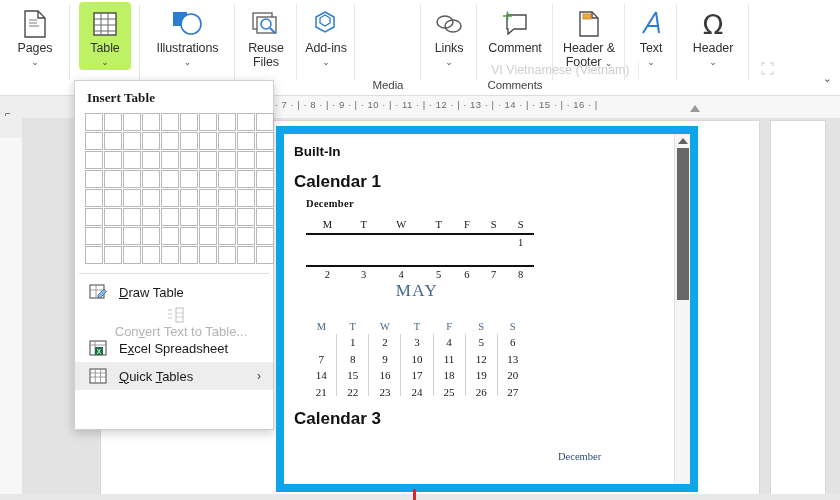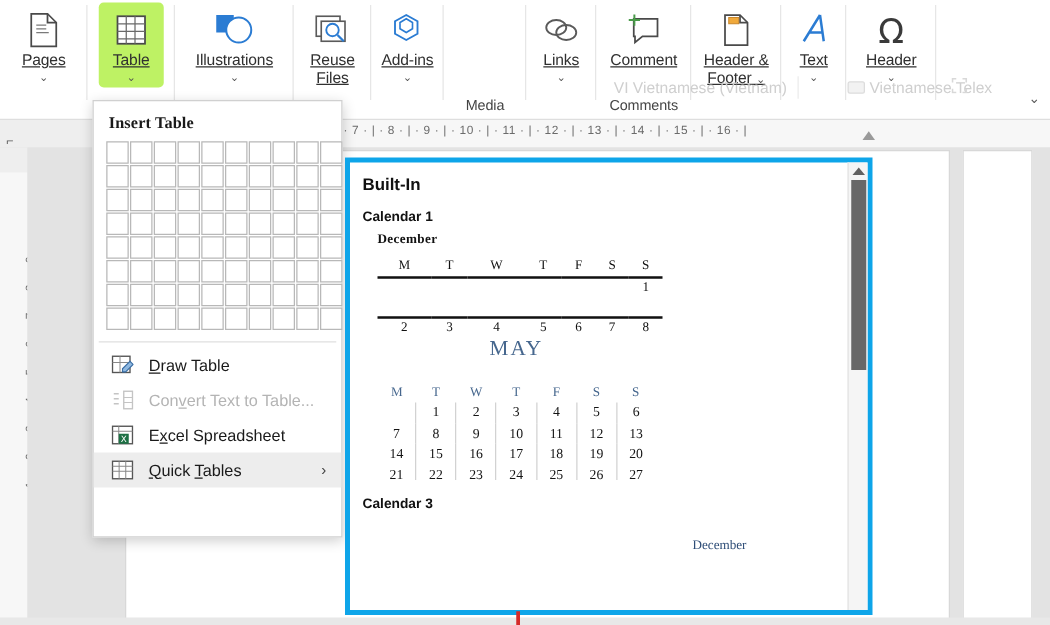--- a/index.html
+++ b/index.html
@@ -29,21 +29,20 @@
   .rbtn {
     display: flex; flex-direction: column; align-items: center; justify-content: flex-start;
     padding: 4px 6px 3px; border-radius: 4px; cursor: pointer;
     min-width: 52px;
   }
   .rbtn.active { background: #bef264; }
   .rbtn .glyph { height: 36px; display: flex; align-items: center; justify-content: center; }
   .rbtn .lbl {
     font-size: 12.5px; color: #303030; line-height: 13.5px; text-align: center;
     letter-spacing: -0.1px;
-    text-decoration: underline;
   }
   .caret { font-size: 9px; color: #505050; line-height: 10px; margin-top: 1px; }
   .caret-inline { font-size: 9px; color: #505050; }
   .grouplabel {
     position: absolute; bottom: 5px; left: 0; right: 0; text-align: center;
     font-size: 11.5px; color: #444; letter-spacing: -0.1px;
   }
 
   
   .ime-overlay {
@@ -129,41 +128,41 @@
     display: grid; grid-template-columns: repeat(10, 18px);
     grid-auto-rows: 18px; gap: 1px; padding: 0 0 0 10px;
   }
   .cell { border: 1px solid #b8b8b8; background: #ffffff; cursor: pointer; }
   .dd-sep { height: 1px; background: #e0e0e0; margin: 9px 4px 4px; }
   .dd-item {
     display: flex; align-items: center; height: 28px; padding-left: 14px;
     font-size: 13px; color: #1a1a1a; cursor: pointer; position: relative;
   }
   .dd-item.hl { background: #ededed; }
-  .dd-item.disabled { color: #b4b4b4; cursor: default; }
+  .dd-item.disabled { color: #b4b4b4; cursor: default; flex-direction: column; }
   .dd-ico { width: 18px; height: 18px; margin-right: 12px; flex: 0 0 18px; }
   .dd-item u { text-decoration: underline; }
   .submenu-arrow {
     position: absolute; right: 12px; font-size: 12px; color: #444;
   }
 
   
   .gallery {
     position: absolute; left: 276px; top: 126px; width: 422px; height: 366px;
-    background: #ffffff; border: 4px solid #0ea5e9; z-index: 50;
+    background: #ffffff; border: 8px solid #0ea5e9; z-index: 50;
   }
   .gal-inner {
     position: absolute; left: 0; top: 0; right: 16px; bottom: 0;
     overflow: hidden; padding: 10px 0 0 8px;
   }
   .gal-h {
     font-size: 13.5px; font-weight: bold; color: #111; margin: 0 0 11px 2px;
   }
   .gal-sub {
-    font-size: 11px; font-weight: bold; color: #111; margin: 13px 0 6px 2px;
+    font-size: 17px; font-weight: bold; color: #111; margin: 13px 0 6px 2px;
   }
   .scrollbar {
     position: absolute; right: 0; top: 0; width: 16px; bottom: 0;
     background: #f5f5f5; border-left: 1px solid #e2e2e2;
   }
   .sb-up {
     width: 0; height: 0; margin: 4px auto 0;
     border-left: 5px solid transparent; border-right: 5px solid transparent;
     border-bottom: 6px solid #606060;
   }
@@ -367,24 +366,20 @@
           <span class="caret">⌄</span>
         </div>
         <div class="rgroup-sep"></div>
       </div>
 
     </div>
 
     <div class="ime-overlay">
       <span class="ime-seg">VI  Vietnamese (Vietnam)</span>
       <span class="ime-div"></span>
-      <span class="ime-seg">
-        <span class="ime-kb"></span>
-        <span>Vietnamese Telex</span>
-      </span>
       <span class="ime-resize">
         <svg width="13" height="13" viewBox="0 0 13 13">
             <path d="M1 4V1h3M12 4V1H9M1 9v3h3M12 9v3H9" fill="none" stroke="#d8d8d8" stroke-width="1.3"></path>
           </svg>
       </span>
     </div>
     <div class="ribbon-collapse">⌄</div>
     <div class="ribbon-bottom-line"></div>
   </div>
 

